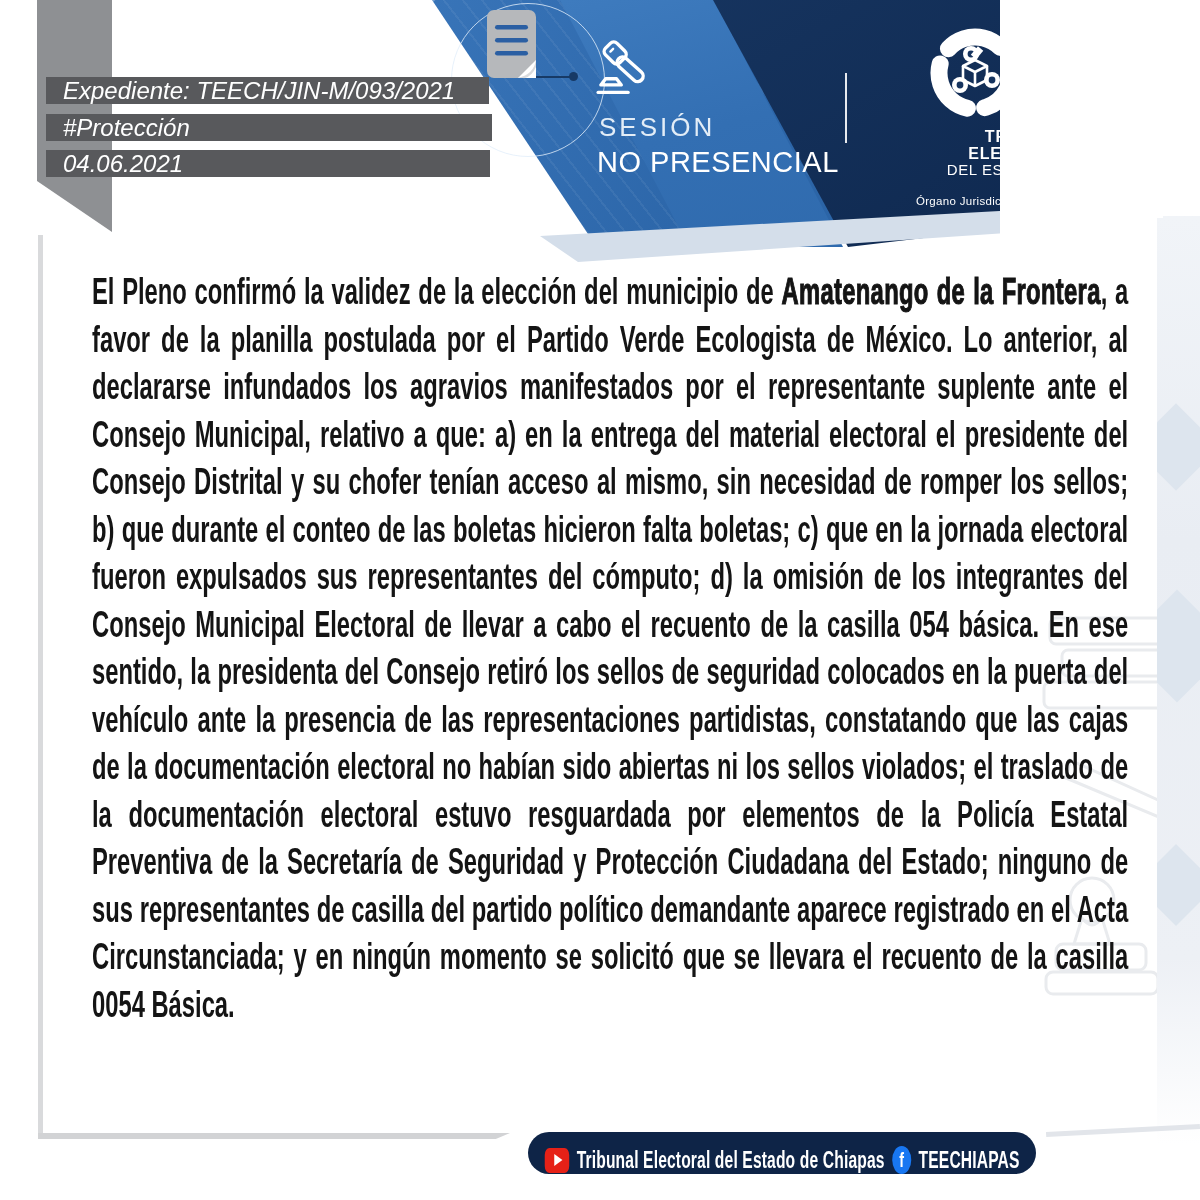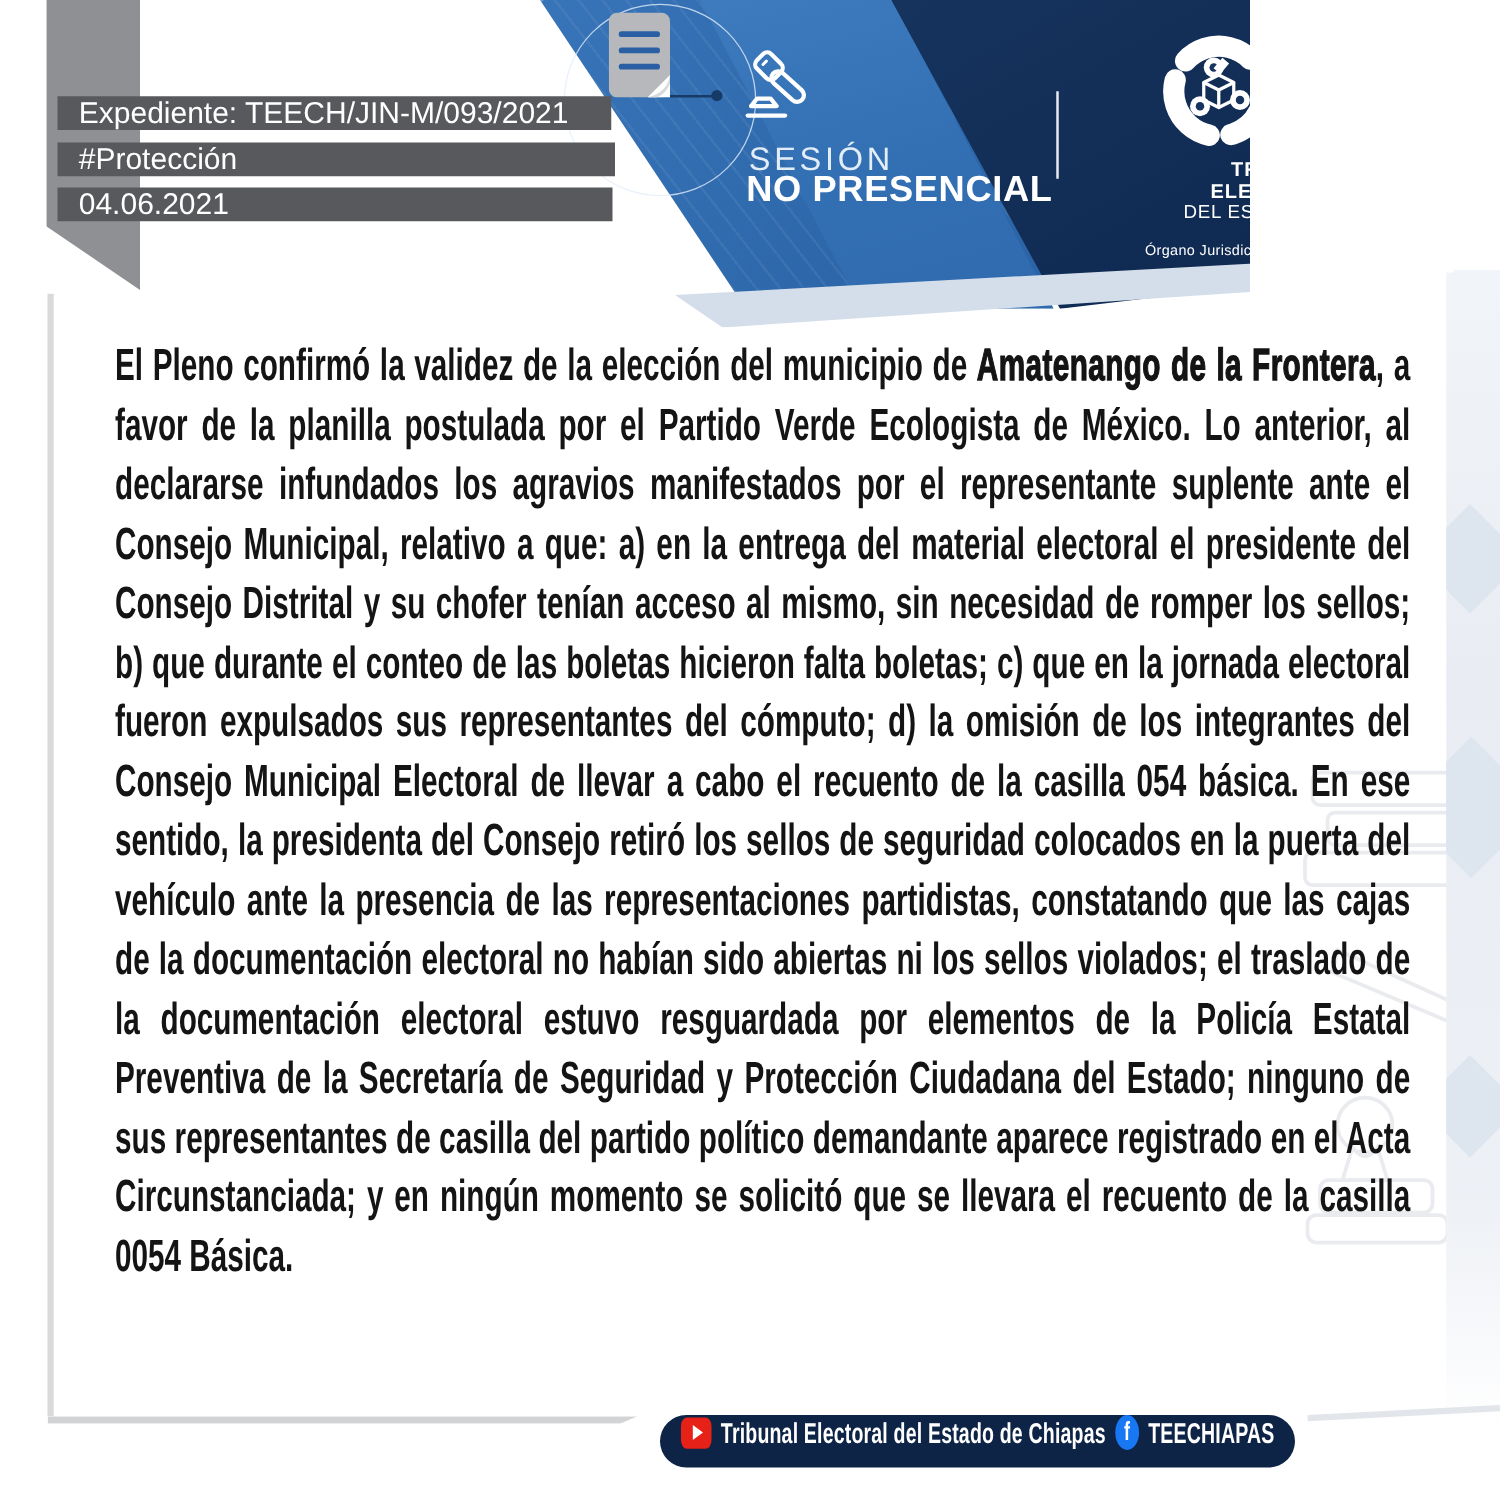--- a/index.html
+++ b/index.html
@@ -33,34 +33,34 @@
     border:1.5px solid rgba(225,238,250,.8);}
   .hdr-connector{position:absolute;left:536px;top:76px;width:34px;height:2px;background:#173a66;}
   .hdr-dot{position:absolute;left:569px;top:72px;width:9px;height:9px;border-radius:50%;background:#173a66;}
 
   .doc-icon{position:absolute;left:487px;top:10px;width:49px;height:68px;}
 
   .gavel-icon{position:absolute;left:590px;top:38px;width:68px;height:68px;}
 
   .session-l1{position:absolute;left:599px;top:112px;font-size:26px;letter-spacing:3px;
     color:#e3edf7;font-weight:400;}
-  .session-l2{position:absolute;left:597px;top:136px;font-size:29px;letter-spacing:.5px;
-    color:#ffffff;font-weight:bold;}
+  .session-l2{position:absolute;left:597px;top:146px;font-size:29px;letter-spacing:.5px;
+    color:#ffffff;font-weight:normal;}
   .hdr-divider{position:absolute;left:845px;top:73px;width:2px;height:70px;background:rgba(255,255,255,.9);}
 
   .emblem{position:absolute;left:925px;top:22px;width:100px;height:102px;}
   .logo-text{position:absolute;left:878px;top:128px;width:195px;text-align:right;color:#ffffff;}
   .logo-t1{font-size:16px;font-weight:bold;letter-spacing:.8px;line-height:17px;}
   .logo-t2{font-size:15px;font-weight:normal;letter-spacing:.6px;line-height:16px;}
   .logo-t3{font-size:11.5px;font-weight:400;letter-spacing:.3px;line-height:14px;}
 
   
   .ribbon{position:absolute;left:37px;top:0;width:75px;height:232px;background:#8e9093;
     clip-path:polygon(0 0,100% 0,100% 100%,0 78%);}
-  .banner{position:absolute;left:46px;background:#58595c;color:#ffffff;
+  .banner{position:absolute;left:46px;background:#58595c;color:#ffffff;font-style:italic;
     font-size:24px;line-height:27px;height:27px;padding-left:17px;box-sizing:border-box;}
   .banner1{top:77px;width:443px;}
   .banner2{top:114px;width:446px;}
   .banner3{top:150px;width:444px;}
 
   
   .left-rule{position:absolute;left:38px;top:235px;width:5px;height:898px;background:#d9dadc;}
   .bottom-rule{position:absolute;left:38px;top:1133px;width:472px;height:6px;background:#d2d3d5;
     clip-path:polygon(0 0,100% 0,97% 100%,0 100%);}
   .bottom-rule-right{position:absolute;left:1046px;top:1128px;width:154px;height:5px;background:#e2e5ea;
@@ -71,21 +71,21 @@
   .right-col .dmd{position:absolute;background:#dde5ee;transform:rotate(45deg);}
   .doodles{position:absolute;left:1030px;top:600px;width:170px;height:480px;z-index:0;}
 
   .paragraph{position:absolute;left:92px;top:268px;width:1570px;transform:scaleX(0.66);
     transform-origin:left top;font-size:36px;line-height:47.5px;font-weight:bold;color:#141414;
     text-align:justify;z-index:2;}
   .paragraph strong{-webkit-text-stroke:1.1px #141414;letter-spacing:.5px;}
 
   
   .footer-pill{position:absolute;left:528px;top:1132px;width:508px;height:42px;border-radius:21px;
-    background:#0e2447;display:flex;align-items:flex-start;justify-content:center;z-index:3;}
+    background:#0e2447;display:flex;align-items:flex-end;justify-content:center;z-index:3;}
   .footer-row{display:flex;align-items:center;gap:11px;white-space:nowrap;transform:scaleX(.68);}
   .yt-icon{width:36px;height:25px;border-radius:7px;background:#e62117;position:relative;flex:0 0 auto;}
   .yt-icon::after{content:"";position:absolute;left:14px;top:6px;border-left:12px solid #ffffff;
     border-top:6.5px solid transparent;border-bottom:6.5px solid transparent;}
   .fb-icon{width:28px;height:28px;border-radius:50%;background:#1877f2;color:#fff;font-weight:bold;
     font-size:21px;text-align:center;line-height:28px;flex:0 0 auto;}
   .footer-label{color:#ffffff;font-weight:bold;font-size:23px;letter-spacing:.2px;}
 </style>
 </head>
 <body>

